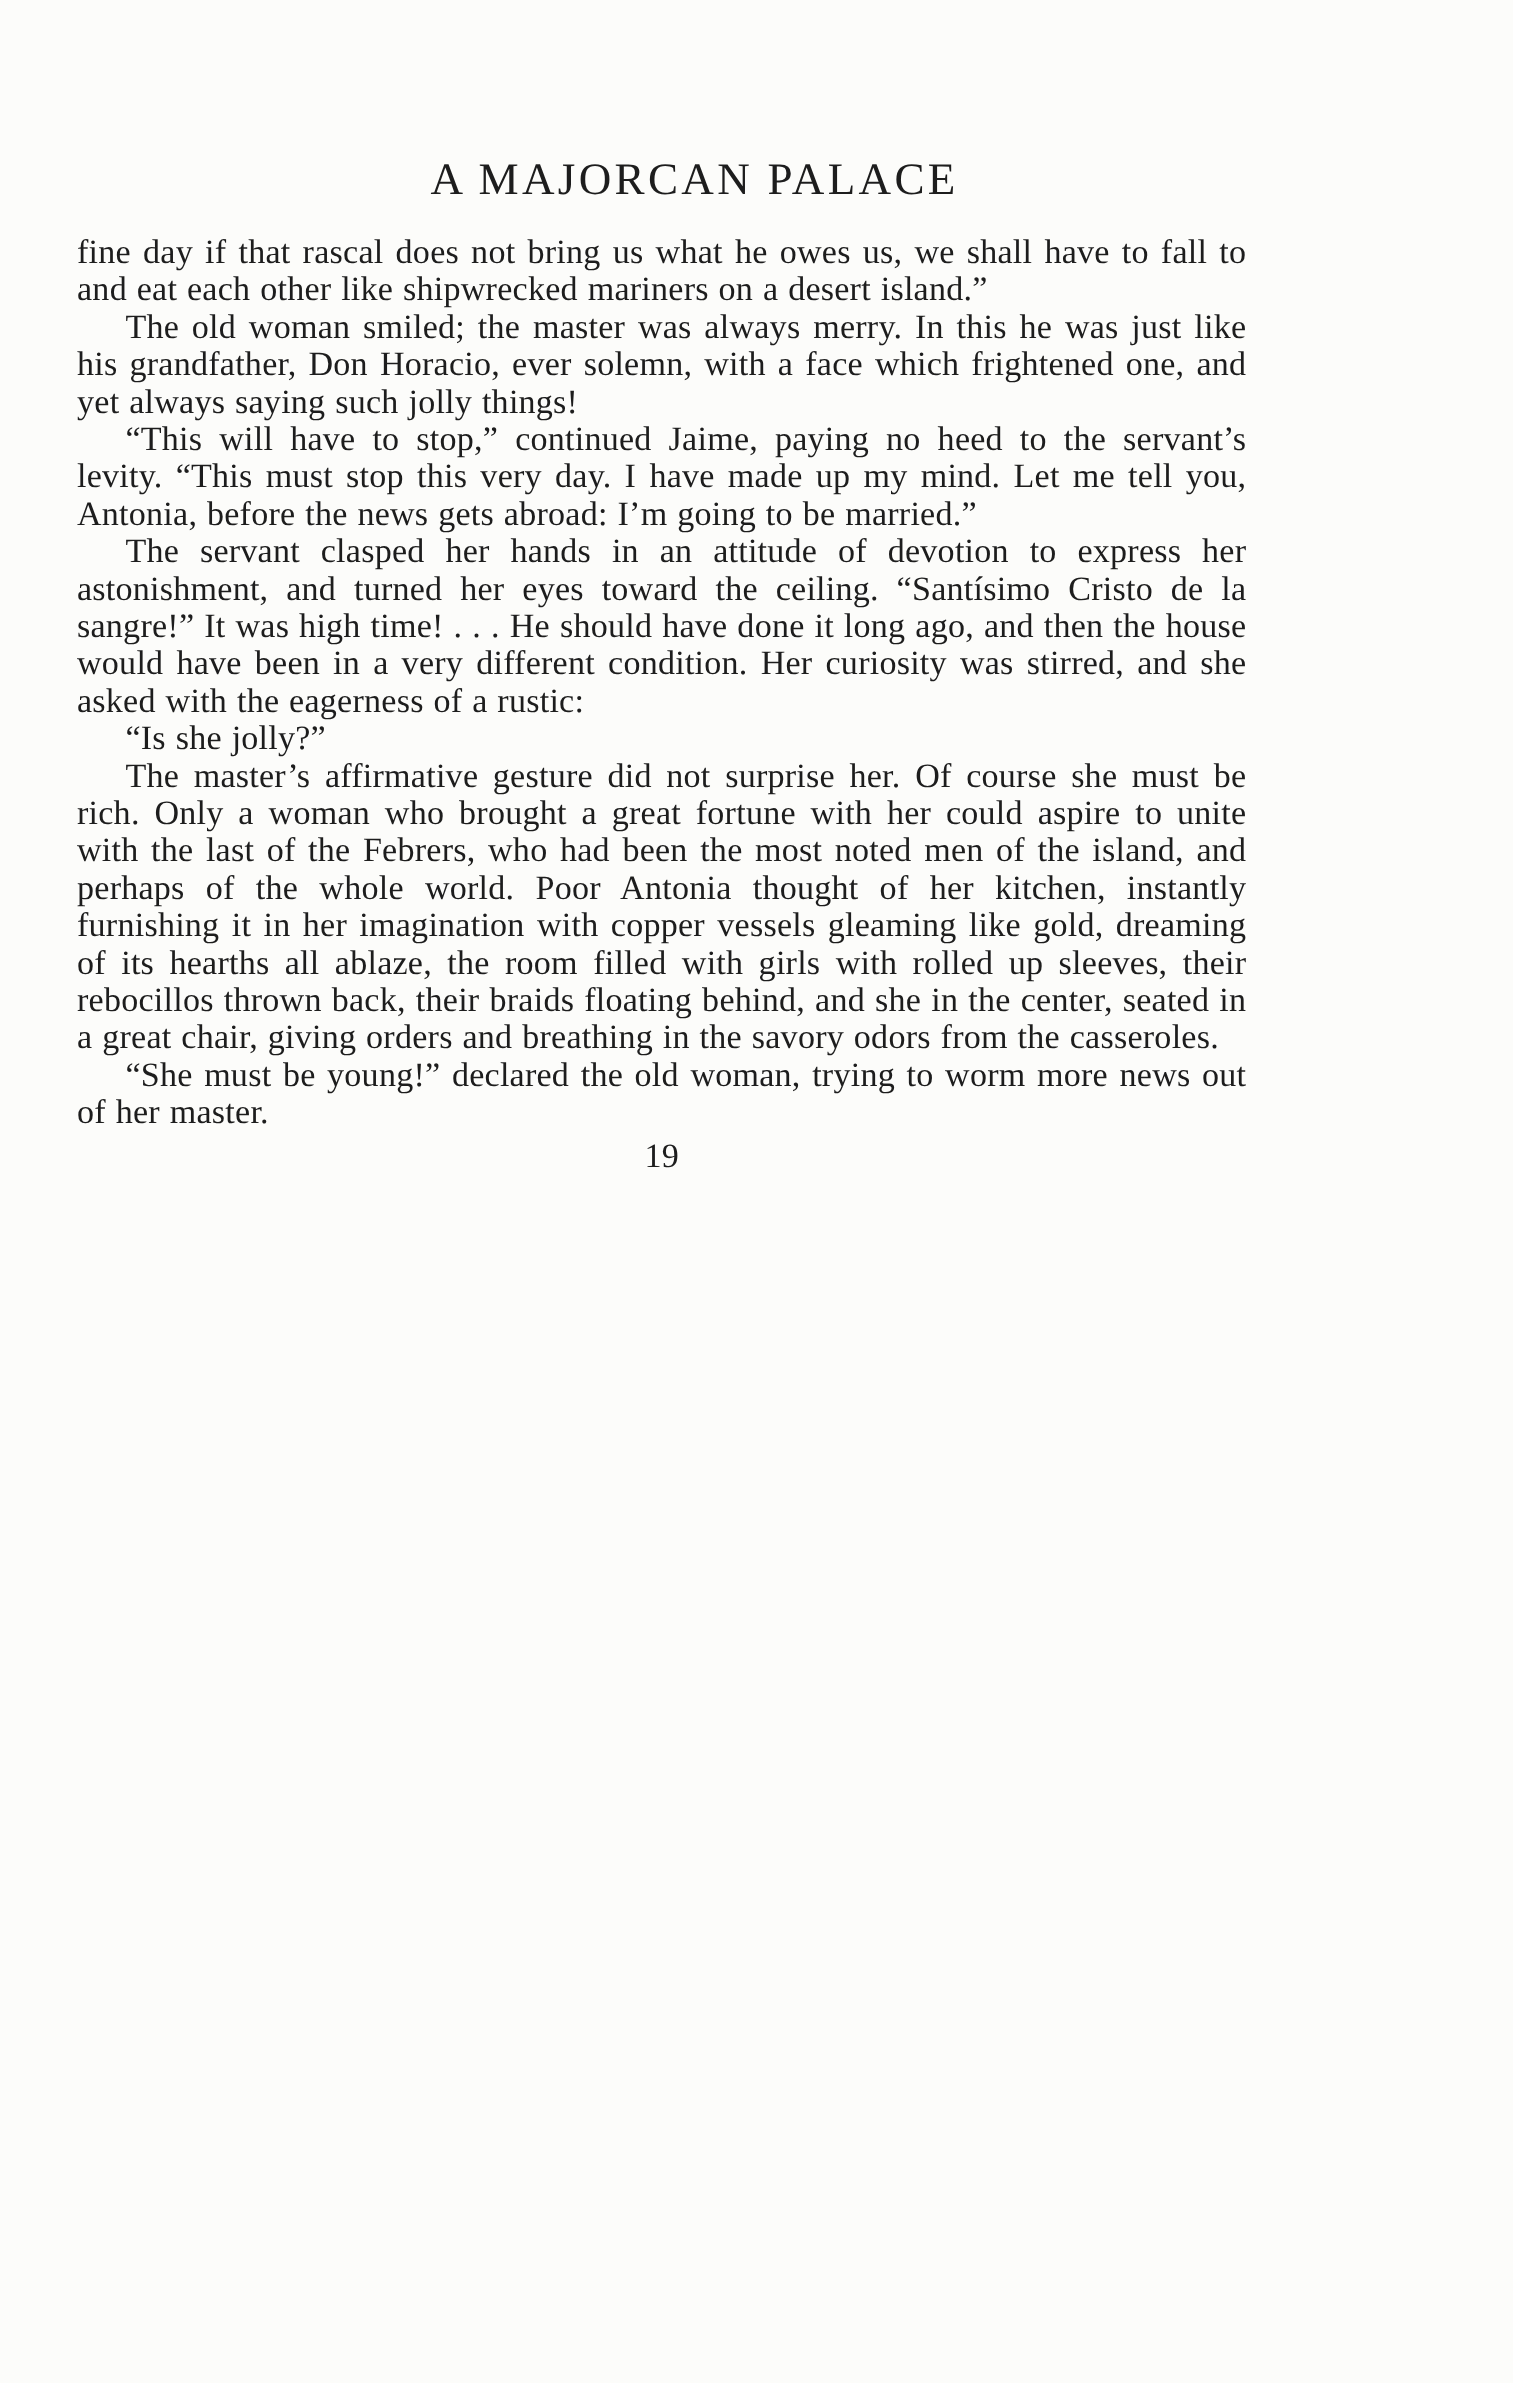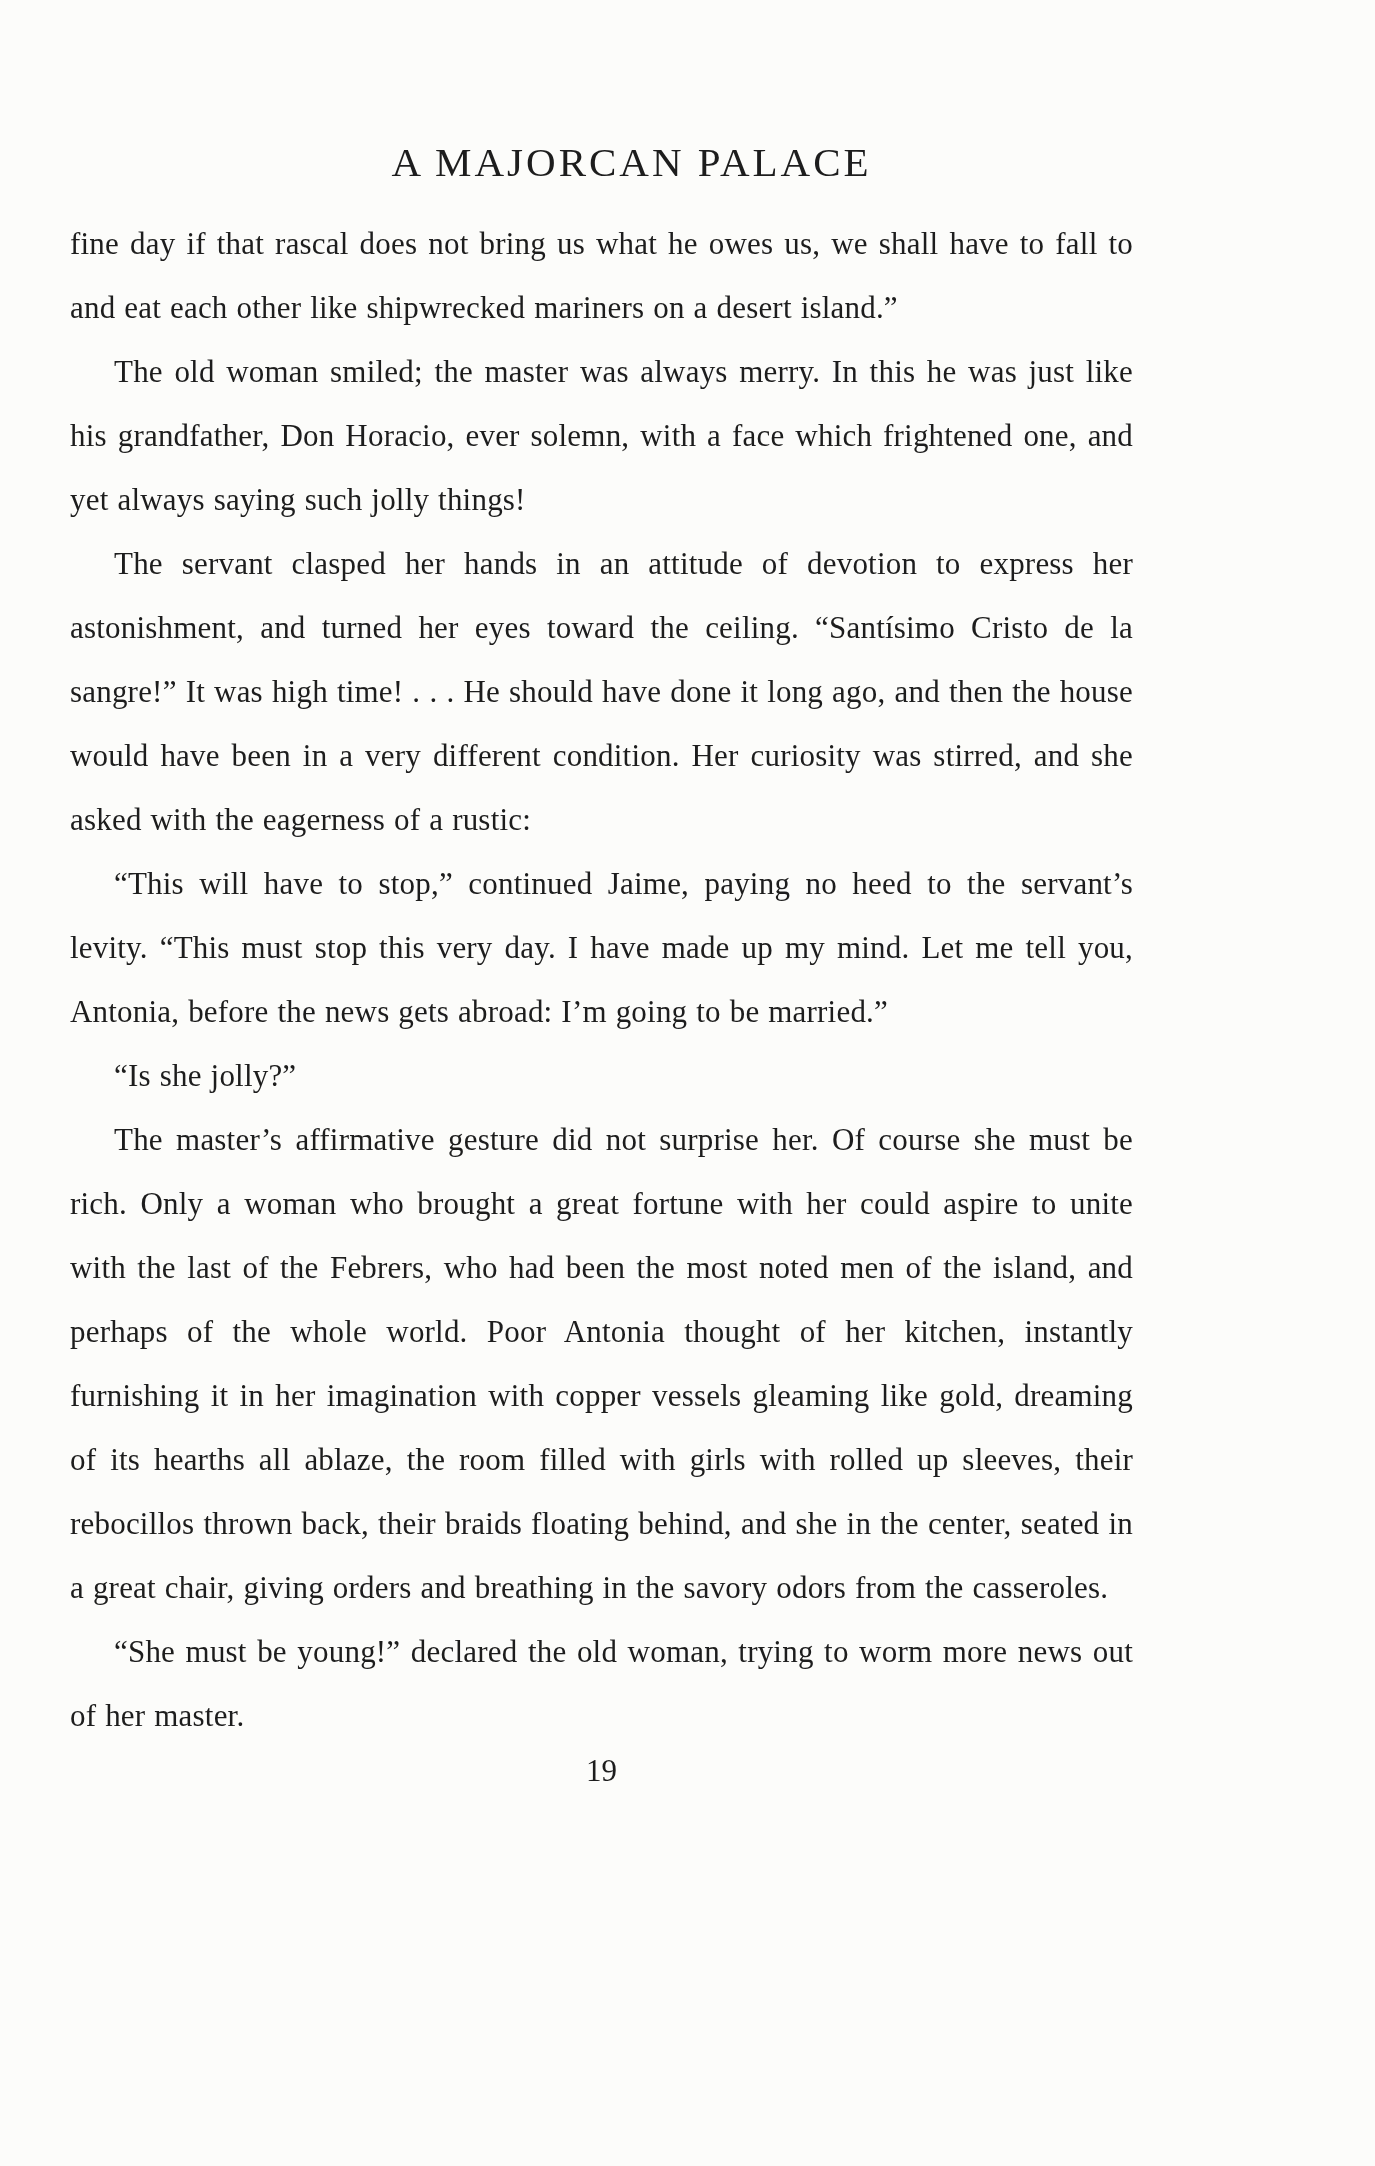--- a/index.html
+++ b/index.html
@@ -25,21 +25,21 @@
     letter-spacing: 3px;
     margin: 0 0 26px 0;
     white-space: nowrap;
   }
   .text-block {
     width: 1063px;
   }
   .text-block p {
     margin: 0;
     font-size: 31px;
-    line-height: 64px;
+    line-height: 34px;
     text-align: justify;
     letter-spacing: 0.2px;
     word-spacing: 1px;
   }
   .text-block p.indent {
     text-indent: 44px;
     font-family: Liberation Serif, serif;
   }
   .page-number {
     width: 1063px;
@@ -53,22 +53,22 @@
 </head>
 <body>
 
 <div class="page">
 
   <h1 class="page-title">A MAJORCAN PALACE</h1>
 
   <div class="text-block">
     <p>fine day if that rascal does not bring us what he owes us, we shall have to fall to and eat each other like shipwrecked mariners on a desert island.”</p>
     <p class="indent">The old woman smiled; the master was always merry. In this he was just like his grandfather, Don Horacio, ever solemn, with a face which frightened one, and yet always saying such jolly things!</p>
+    <p class="indent">“This will have to stop,” continued Jaime, paying no heed to the servant’s levity. “This must stop this very day. I have made up my mind. Let me tell you, Antonia, before the news gets abroad: I’m going to be married.”</p>
     <p class="indent">The servant clasped her hands in an attitude of devotion to express her astonishment, and turned her eyes toward the ceiling. “Santísimo Cristo de la sangre!” It was high time! . . . He should have done it long ago, and then the house would have been in a very different condition. Her curiosity was stirred, and she asked with the eagerness of a rustic:</p>
-    <p class="indent">“This will have to stop,” continued Jaime, paying no heed to the servant’s levity. “This must stop this very day. I have made up my mind. Let me tell you, Antonia, before the news gets abroad: I’m going to be married.”</p>
     <p class="indent">“Is she jolly?”</p>
     <p class="indent">The master’s affirmative gesture did not surprise her. Of course she must be rich. Only a woman who brought a great fortune with her could aspire to unite with the last of the Febrers, who had been the most noted men of the island, and perhaps of the whole world. Poor Antonia thought of her kitchen, instantly furnishing it in her imagination with copper vessels gleaming like gold, dreaming of its hearths all ablaze, the room filled with girls with rolled up sleeves, their rebocillos thrown back, their braids floating behind, and she in the center, seated in a great chair, giving orders and breathing in the savory odors from the casseroles.</p>
     <p class="indent">“She must be young!” declared the old woman, trying to worm more news out of her master.</p>
   </div>
 
   <div class="page-number">19</div>
 
 </div>
 
 </body></html>

